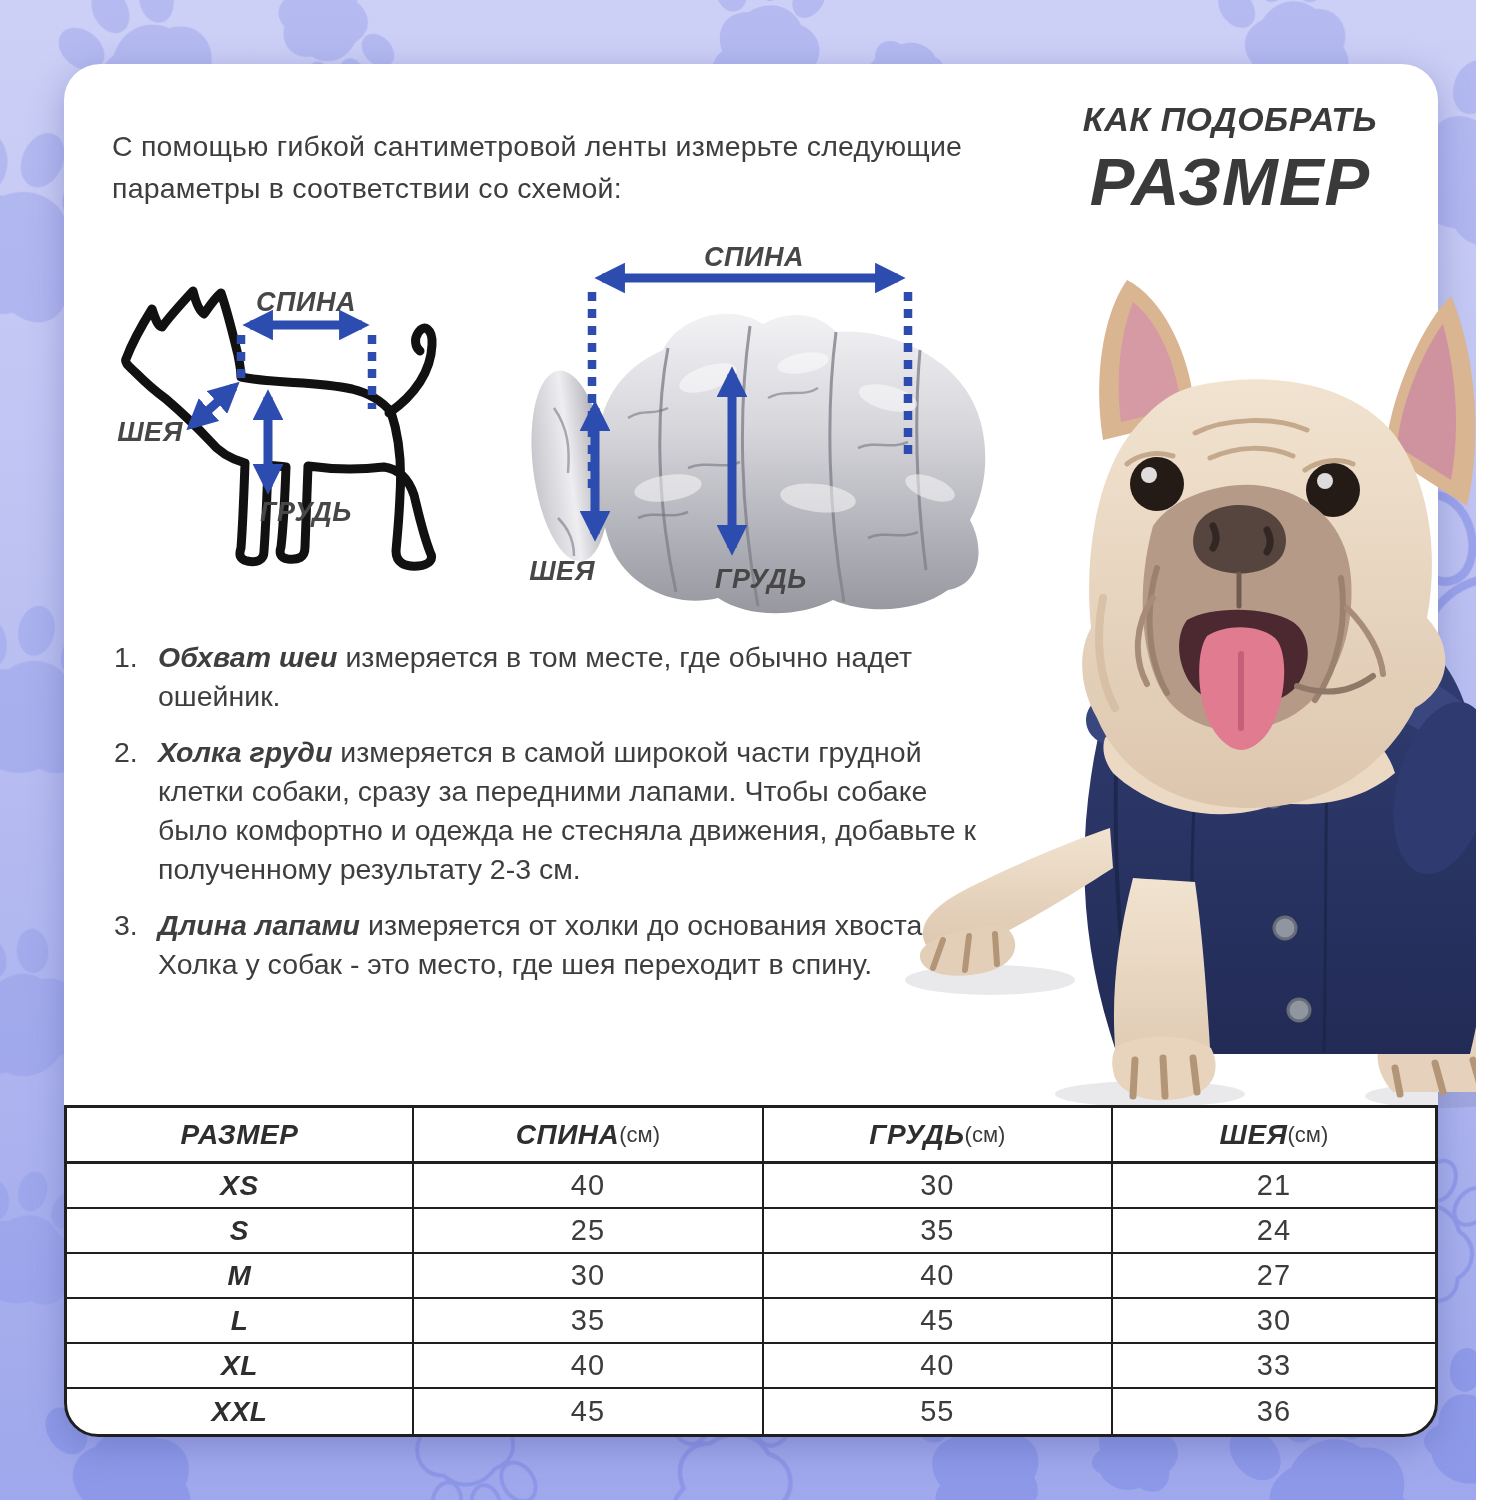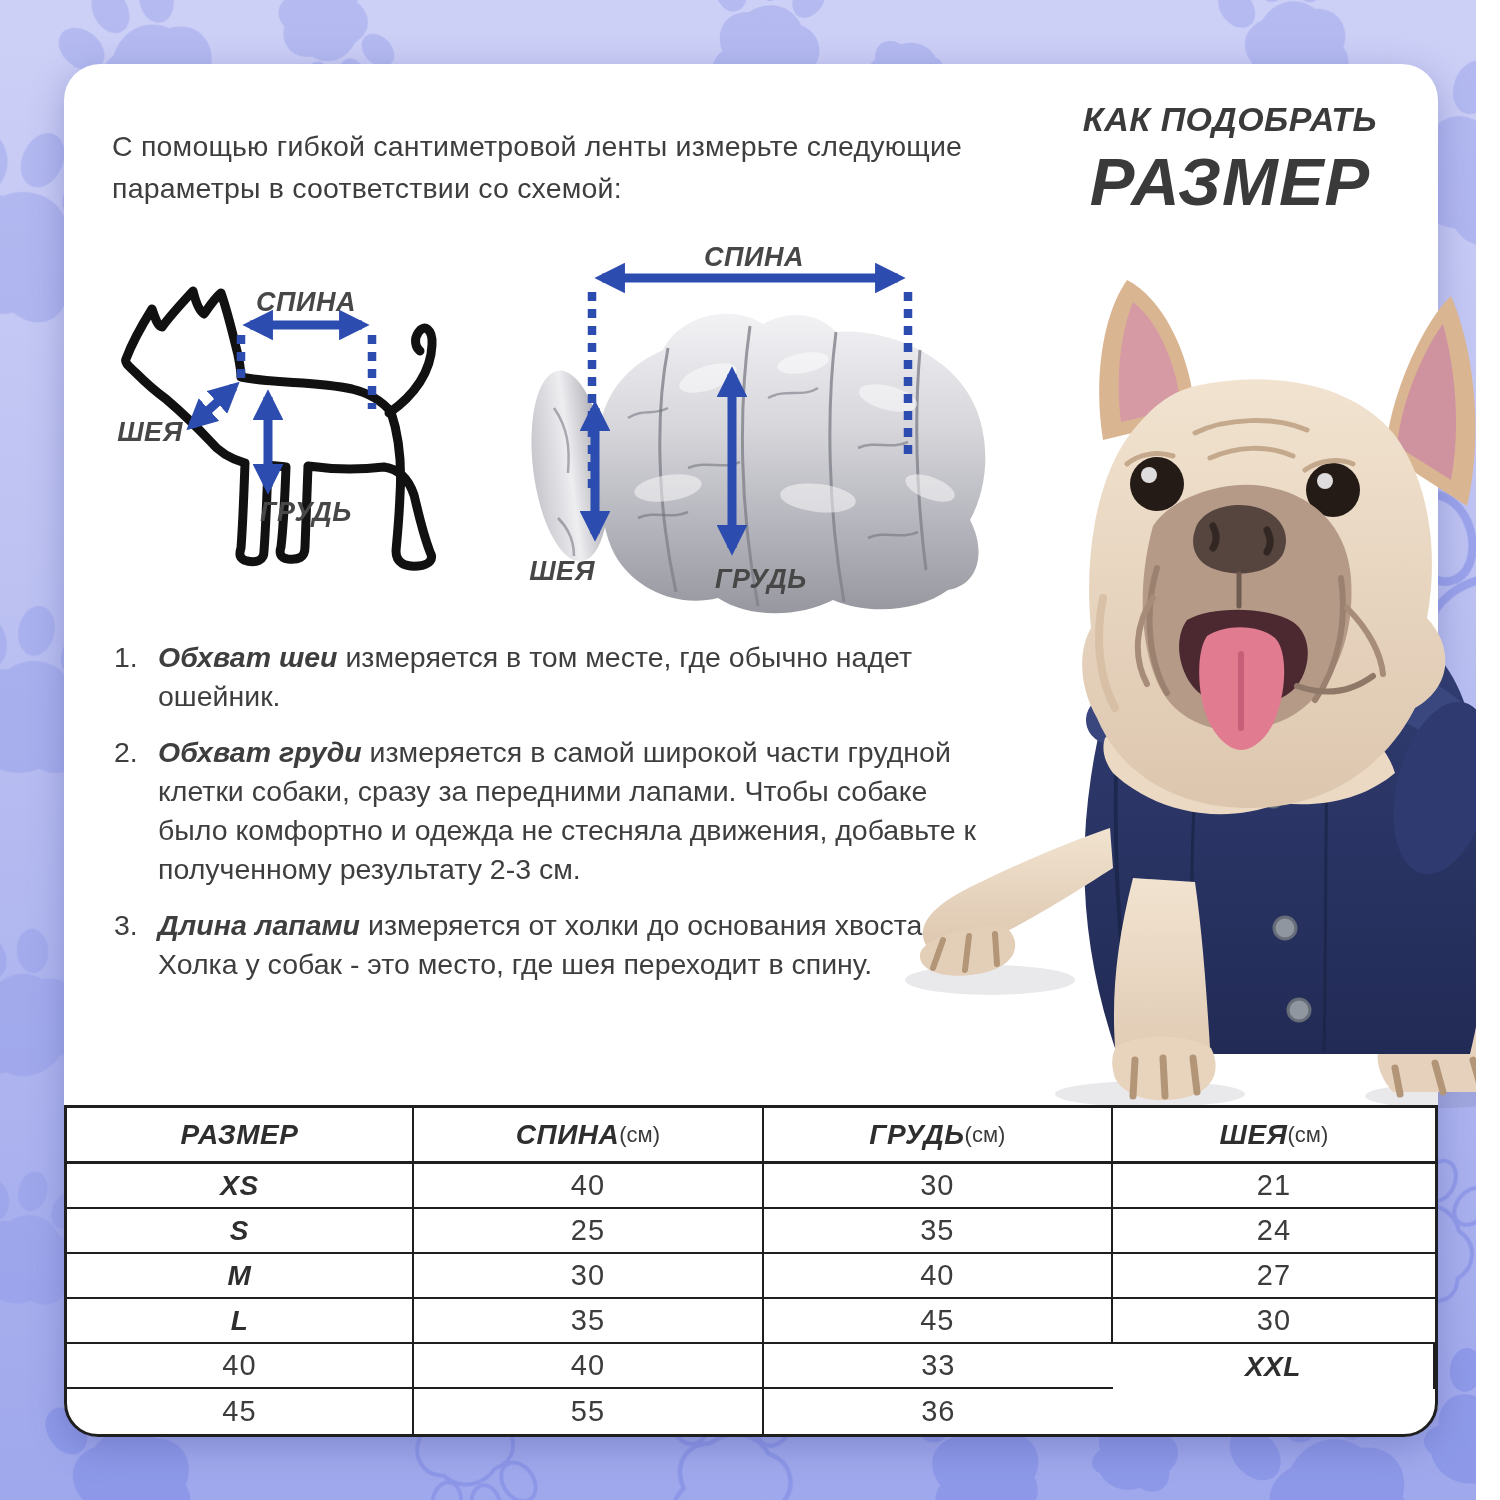--- a/index.html
+++ b/index.html
@@ -218,21 +218,21 @@
     <text class="meas-label" x="243" y="350" text-anchor="middle">ГРУДЬ</text>
   </svg>
 
   <div class="steps">
     <div class="step">
       <span class="num">1.</span>
       <span><span class="term">Обхват шеи</span><span> измеряется в том месте, где обычно надет ошейник.</span></span>
     </div>
     <div class="step">
       <span class="num">2.</span>
-      <span><span class="term">Обхват груди</span><span> измеряется в самой широкой части грудной клетки собаки, сразу за передними лапами. Чтобы собаке было комфортно и одежда не стесняла движения, добавьте к полученному результату 2-3 см.</span></span>
+      <span><span class="term">Холка груди</span><span> измеряется в самой широкой части грудной клетки собаки, сразу за передними лапами. Чтобы собаке было комфортно и одежда не стесняла движения, добавьте к полученному результату 2-3 см.</span></span>
     </div>
     <div class="step">
       <span class="num">3.</span>
       <span><span class="term">Длина лапами</span><span> измеряется от холки до основания хвоста. Холка у собак - это место, где шея переходит в спину.</span></span>
     </div>
   </div>
 
   <svg class="dog-photo" viewBox="0 0 605 840">
     <defs>
       <linearGradient id="cream" x1="0" y1="0" x2="0" y2="1">
@@ -388,20 +388,23 @@
         <span class="td-num">35</span>
       </div>
     <div class="cell">
         <span class="td-num">45</span>
       </div>
     <div class="cell last-col">
         <span class="td-num">30</span>
       </div>
 
     <div class="cell">
+        <span class="td-size">XL</span>
+      </div>
+    <div class="cell">
         <span class="td-num">40</span>
       </div>
     <div class="cell">
         <span class="td-num">40</span>
       </div>
     <div class="cell last-col">
         <span class="td-num">33</span>
       </div>
 
     <div class="cell last-row">

